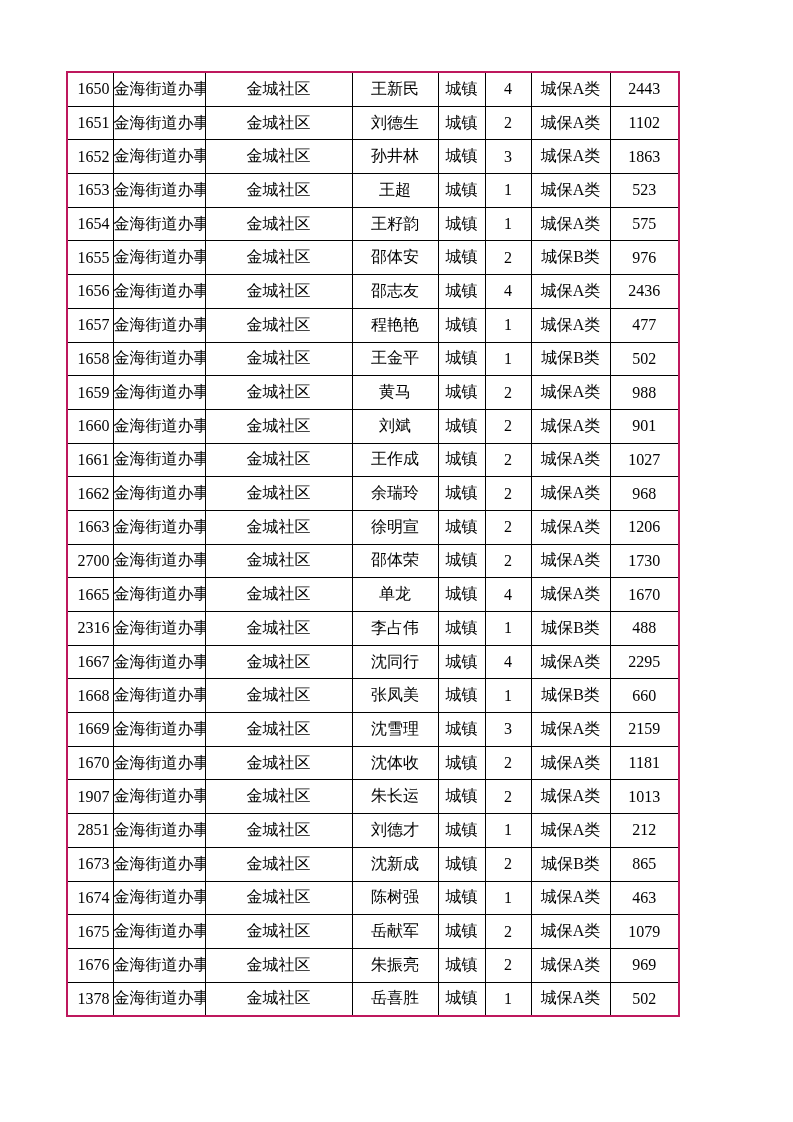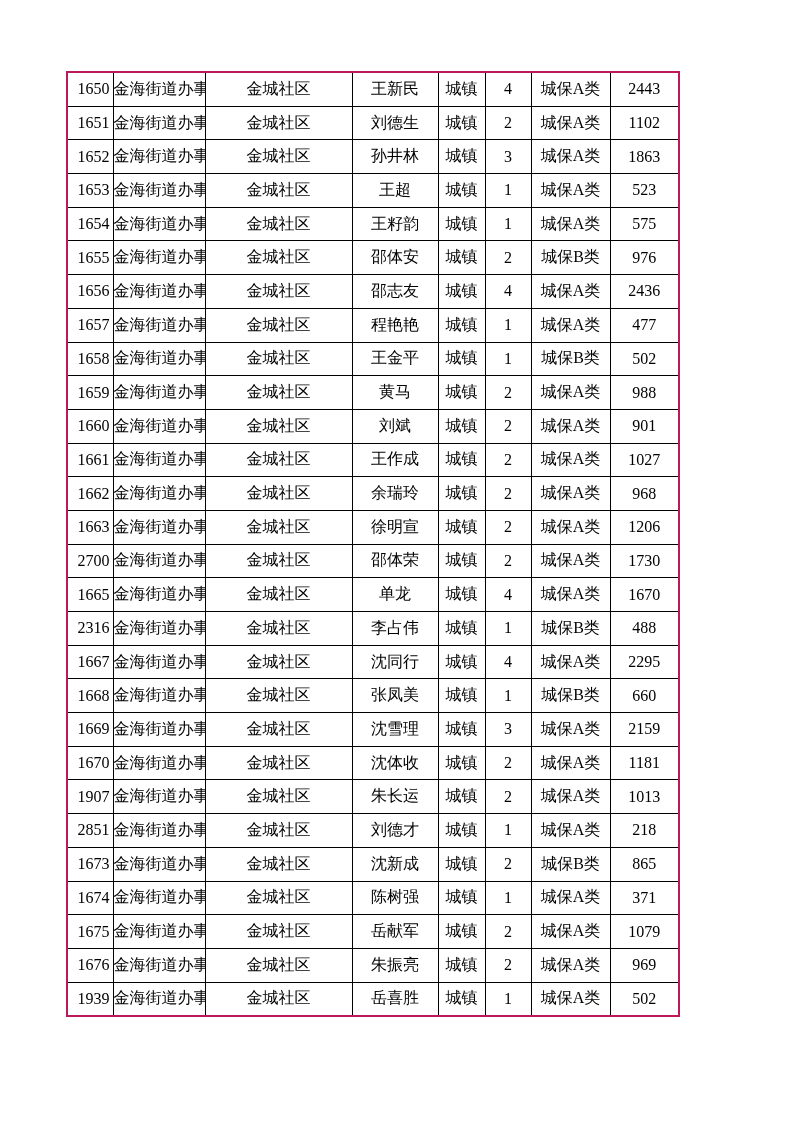--- a/index.html
+++ b/index.html
@@ -278,41 +278,41 @@
     <td>1013</td>
   </tr>
         <tr>
     <td class="id-cell">2851</td>
     <td>金海街道办事处</td>
     <td>金城社区</td>
     <td>刘德才</td>
     <td>城镇</td>
     <td>1</td>
     <td>城保A类</td>
-    <td>218</td>
+    <td>212</td>
   </tr>
         <tr>
     <td class="id-cell">1673</td>
     <td>金海街道办事处</td>
     <td>金城社区</td>
     <td>沈新成</td>
     <td>城镇</td>
     <td>2</td>
     <td>城保B类</td>
     <td>865</td>
   </tr>
         <tr>
     <td class="id-cell">1674</td>
     <td>金海街道办事处</td>
     <td>金城社区</td>
     <td>陈树强</td>
     <td>城镇</td>
     <td>1</td>
     <td>城保A类</td>
-    <td>371</td>
+    <td>463</td>
   </tr>
         <tr>
     <td class="id-cell">1675</td>
     <td>金海街道办事处</td>
     <td>金城社区</td>
     <td>岳献军</td>
     <td>城镇</td>
     <td>2</td>
     <td>城保A类</td>
     <td>1079</td>
@@ -321,21 +321,21 @@
     <td class="id-cell">1676</td>
     <td>金海街道办事处</td>
     <td>金城社区</td>
     <td>朱振亮</td>
     <td>城镇</td>
     <td>2</td>
     <td>城保A类</td>
     <td>969</td>
   </tr>
         <tr>
-    <td class="id-cell">1939</td>
+    <td class="id-cell">1378</td>
     <td>金海街道办事处</td>
     <td>金城社区</td>
     <td>岳喜胜</td>
     <td>城镇</td>
     <td>1</td>
     <td>城保A类</td>
     <td>502</td>
   </tr>
       </tbody>
   </table>

